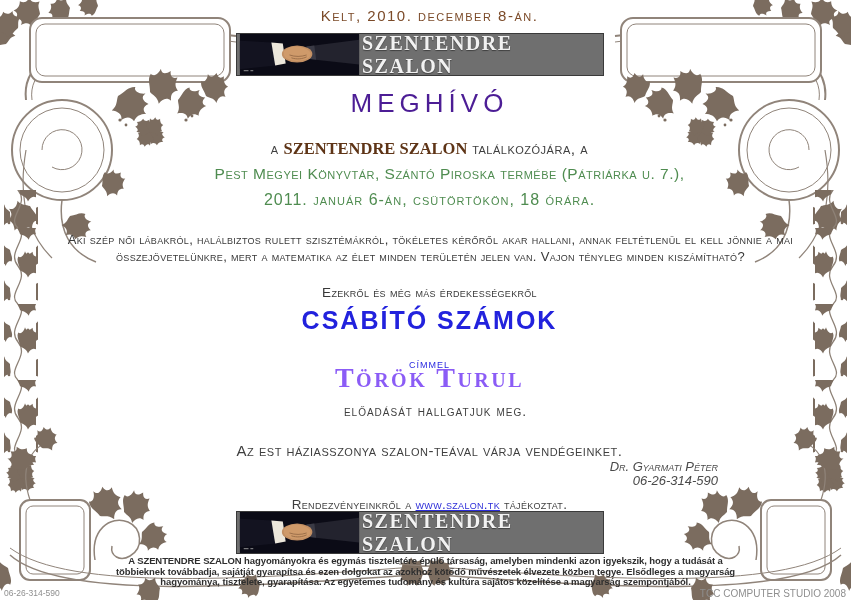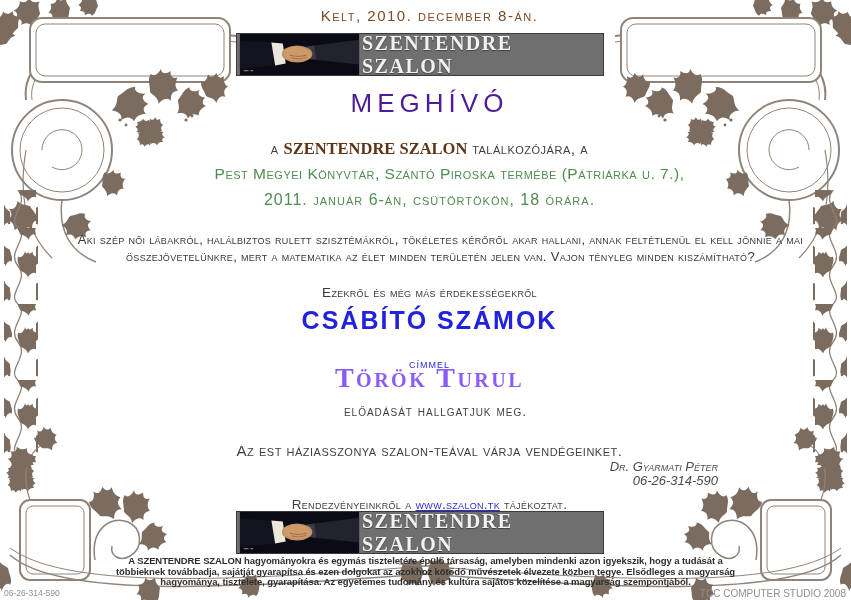--- a/index.html
+++ b/index.html
@@ -171,21 +171,21 @@
 
     <div class="abs page-title">MEGHÍVÓ</div>
 
     <div class="abs intro-line sc">
       <span>a </span><span class="brand-inline">SZENTENDRE SZALON</span><span> találkozójára, a</span>
     </div>
 
     <div class="abs venue-line sc">Pest Megyei Könyvtár, Szántó Piroska termébe (Pátriárka u. 7.),</div>
     <div class="abs datetime-line sc">2011. január 6-án, csütörtökön, 18 órára.</div>
 
-    <div class="abs body-paragraph sc" style="left:60px;width:761px;">Aki szép női lábakról, halálbiztos rulett szisztémákról, tökéletes kérőről akar hallani, annak feltétlenül el kell jönnie a mai összejövetelünkre, mert a matematika az élet minden területén jelen van. Vajon tényleg minden kiszámítható?</div>
+    <div class="abs body-paragraph sc" style="left:50px;width:761px;">Aki szép női lábakról, halálbiztos rulett szisztémákról, tökéletes kérőről akar hallani, annak feltétlenül el kell jönnie a mai összejövetelünkre, mert a matematika az élet minden területén jelen van. Vajon tényleg minden kiszámítható?</div>
 
     <div class="abs lead-in sc">Ezekről és még más érdekességekről</div>
 
     <div class="abs talk-title">CSÁBÍTÓ SZÁMOK</div>
     <div class="abs title-suffix sc">címmel</div>
     <div class="abs speaker sc">Török Turul</div>
     <div class="abs speaker-suffix sc">előadását hallgatjuk meg.</div>
 
     <div class="abs hostess-line sc">Az est háziasszonya szalon-teával várja vendégeinket.</div>
 

